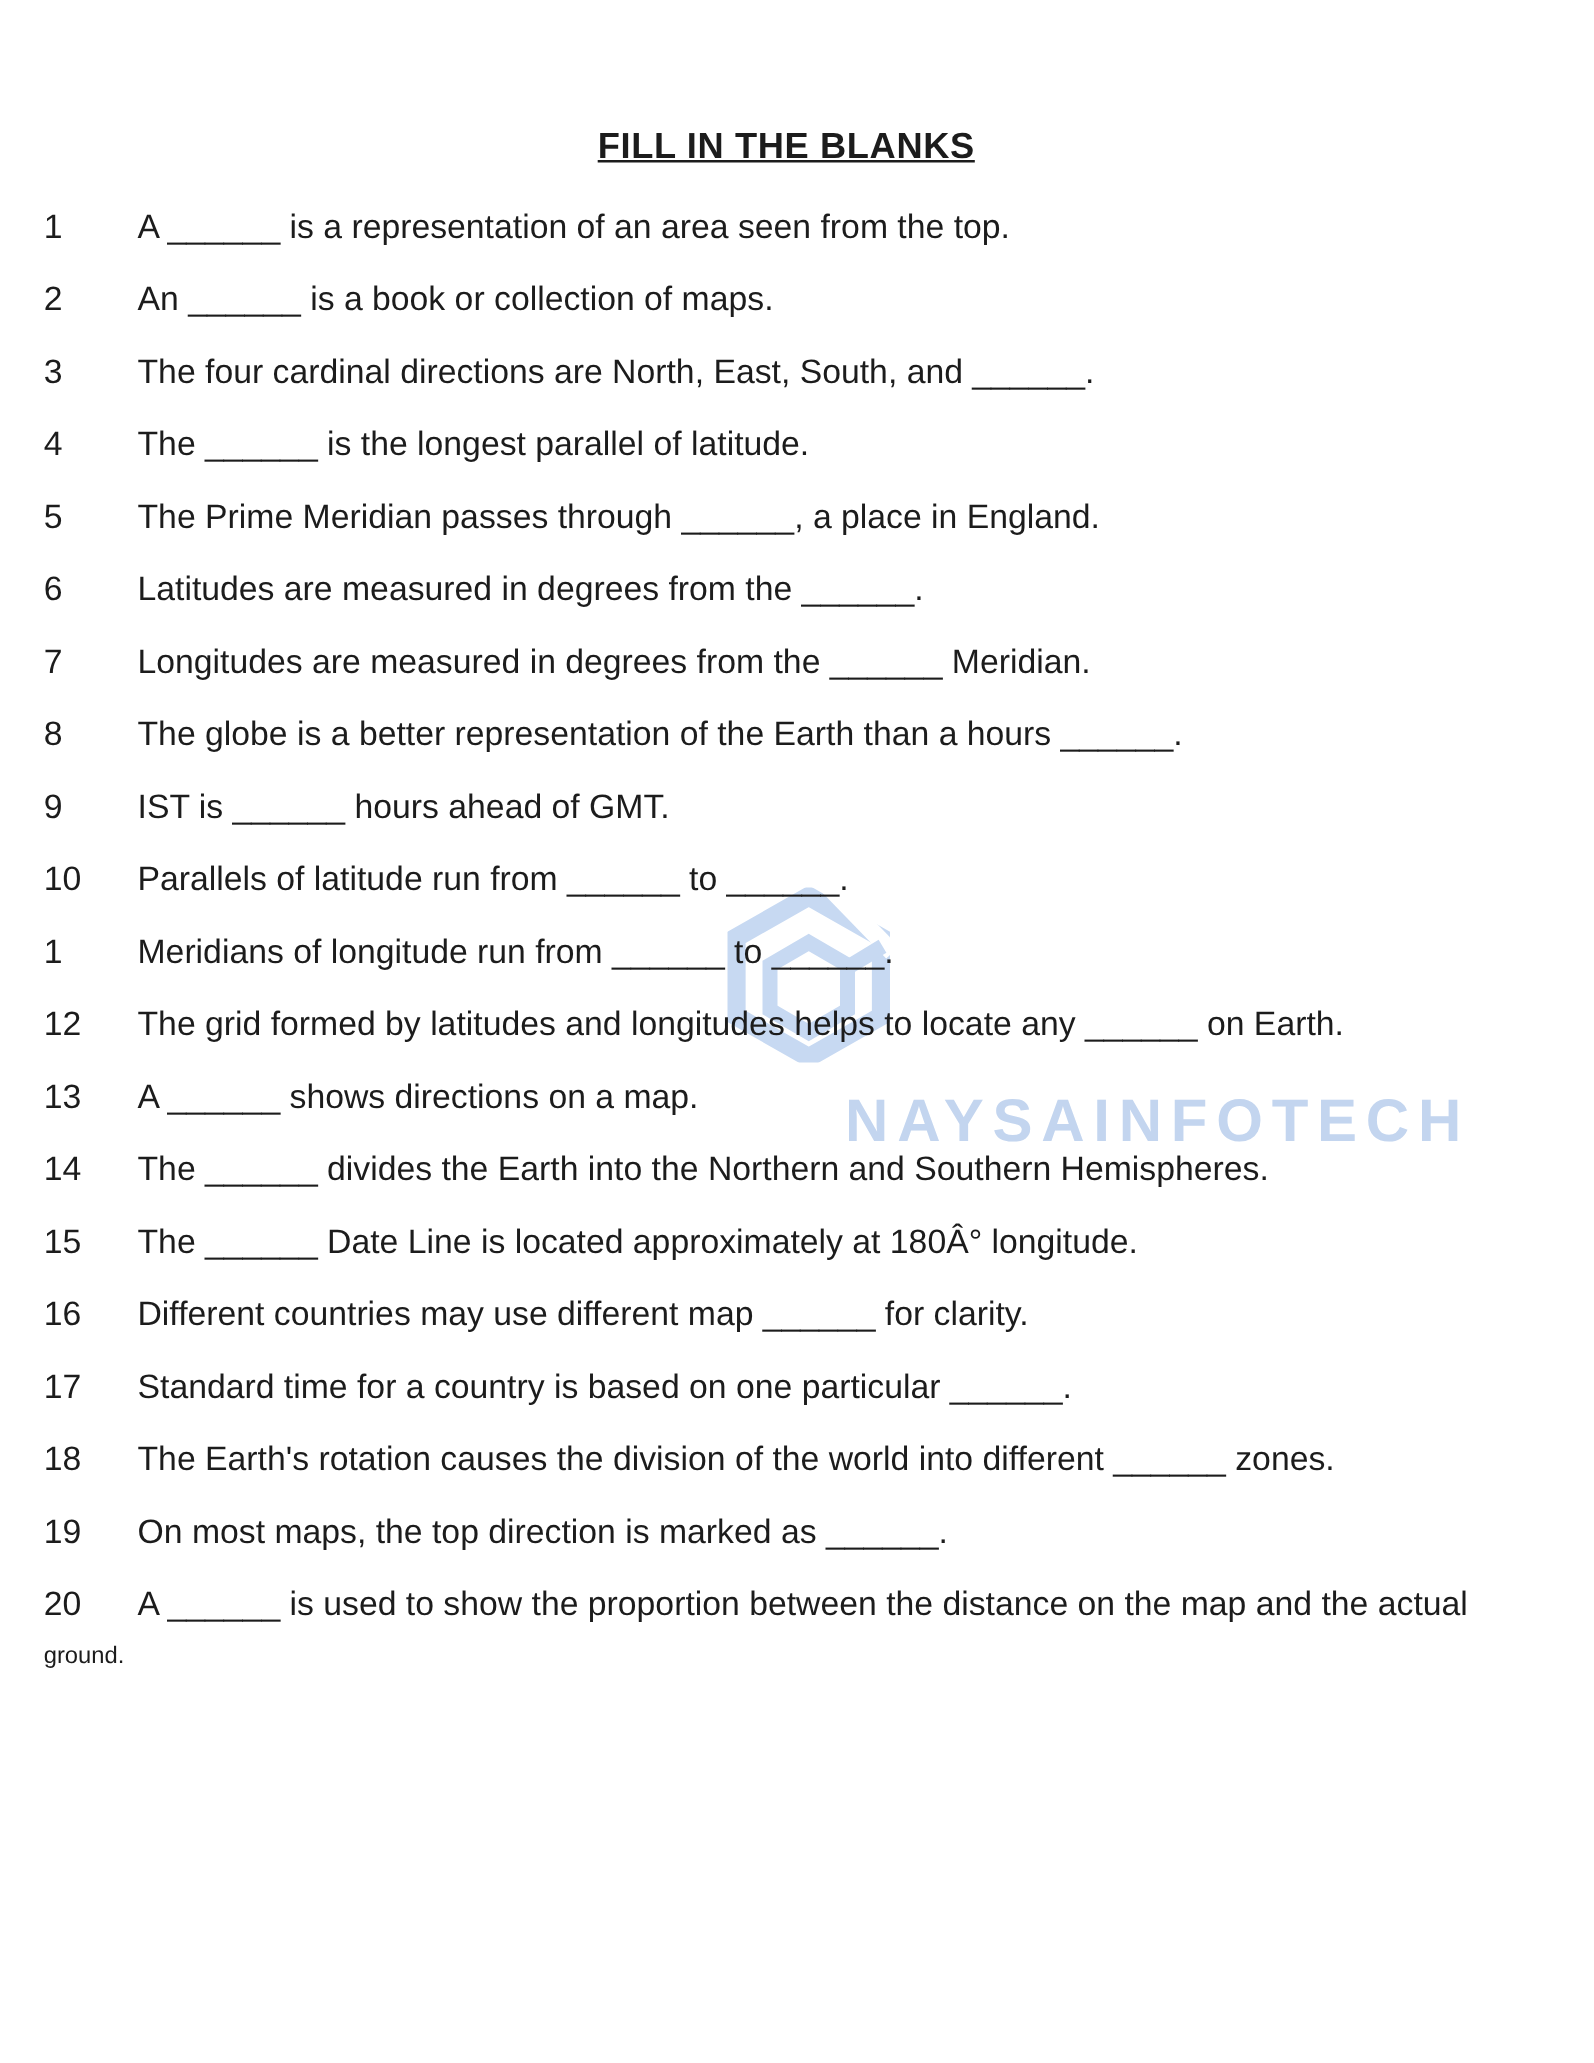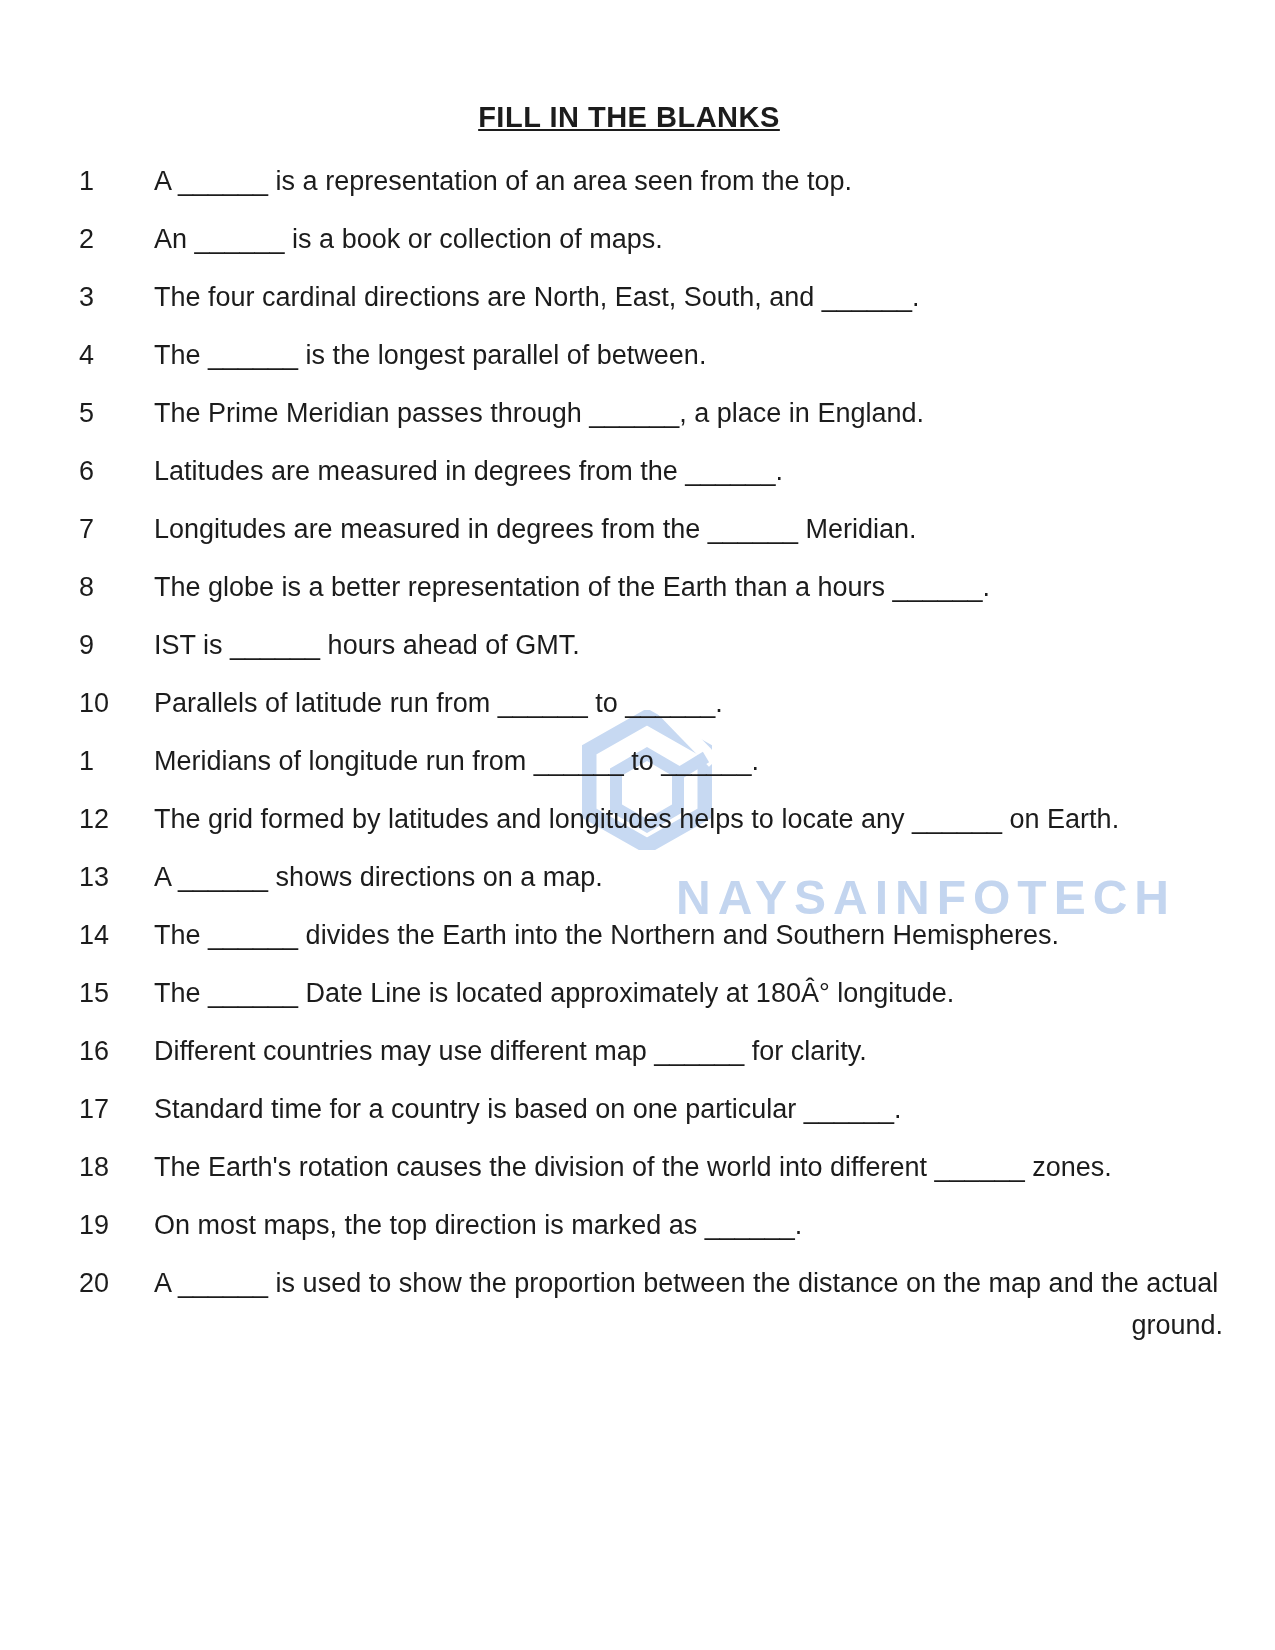--- a/index.html
+++ b/index.html
@@ -36,25 +36,24 @@
     text-decoration: underline;
     line-height: 34px;
     letter-spacing: 0.5px;
   }
   .questions { margin-top: 26px; }
   .q-row {
     white-space: nowrap;
     font-size: 27px;
     line-height: 42px;
     margin-bottom: 16px;
-    margin-left: 44px;
   }
   .q-row.last { margin-bottom: 0; }
   .q-num { display: inline-block; width: 75px; }
-  .q-cont { font-size: 27px; line-height: 42px; text-align: right; }
+  .q-cont { font-size: 19px; line-height: 42px; }
 </style>
 </head>
 <body>
 
 <div class="page">
 
   <div class="watermark">
     <svg class="wm-logo" width="130" height="140" viewBox="0 0 130 140" aria-hidden="true">
       <path d="M65,7 L123,40 L123,103 L65,136 L7,103 L7,40 Z" fill="none" stroke="#c7d9f2" stroke-width="15"></path>
       <path d="M72,-10 L132,52" stroke="#ffffff" stroke-width="14" fill="none"></path>
@@ -64,21 +63,21 @@
     <div class="wm-text">NAYSAINFOTECH</div>
   </div>
 
   <div class="content">
     <div class="doc-title">FILL IN THE BLANKS</div>
 
     <div class="questions">
       <div class="q-row"><span class="q-num">1</span><span class="q-text">A ______ is a representation of an area seen from the top.</span></div>
       <div class="q-row"><span class="q-num">2</span><span class="q-text">An ______ is a book or collection of maps.</span></div>
       <div class="q-row"><span class="q-num">3</span><span class="q-text">The four cardinal directions are North, East, South, and ______.</span></div>
-      <div class="q-row"><span class="q-num">4</span><span class="q-text">The ______ is the longest parallel of between.</span></div>
+      <div class="q-row"><span class="q-num">4</span><span class="q-text">The ______ is the longest parallel of latitude.</span></div>
       <div class="q-row"><span class="q-num">5</span><span class="q-text">The Prime Meridian passes through ______, a place in England.</span></div>
       <div class="q-row"><span class="q-num">6</span><span class="q-text">Latitudes are measured in degrees from the ______.</span></div>
       <div class="q-row"><span class="q-num">7</span><span class="q-text">Longitudes are measured in degrees from the ______ Meridian.</span></div>
       <div class="q-row"><span class="q-num">8</span><span class="q-text">The globe is a better representation of the Earth than a hours ______.</span></div>
       <div class="q-row"><span class="q-num">9</span><span class="q-text">IST is ______ hours ahead of GMT.</span></div>
       <div class="q-row"><span class="q-num">10</span><span class="q-text">Parallels of latitude run from ______ to ______.</span></div>
       <div class="q-row"><span class="q-num">1</span><span class="q-text">Meridians of longitude run from ______ to ______.</span></div>
       <div class="q-row"><span class="q-num">12</span><span class="q-text">The grid formed by latitudes and longitudes helps to locate any ______ on Earth.</span></div>
       <div class="q-row"><span class="q-num">13</span><span class="q-text">A ______ shows directions on a map.</span></div>
       <div class="q-row"><span class="q-num">14</span><span class="q-text">The ______ divides the Earth into the Northern and Southern Hemispheres.</span></div>

